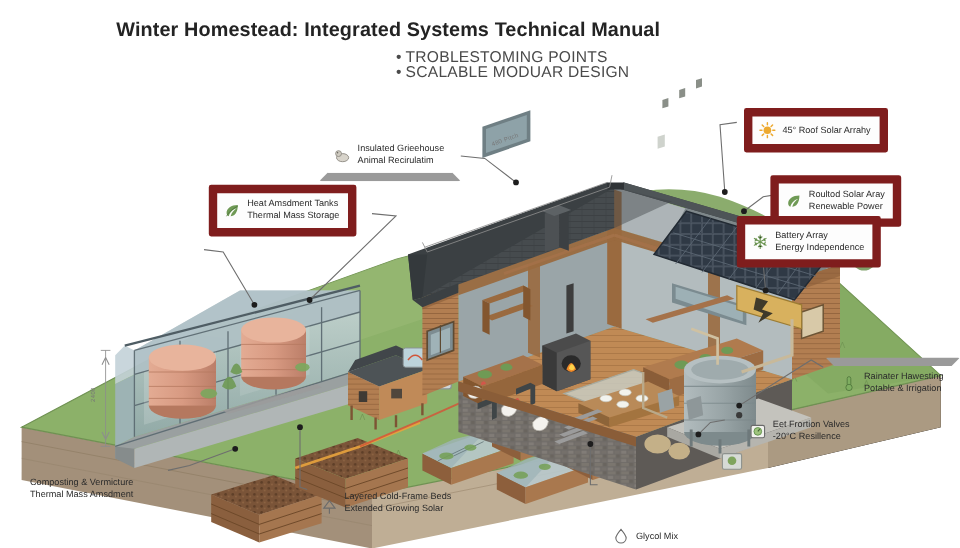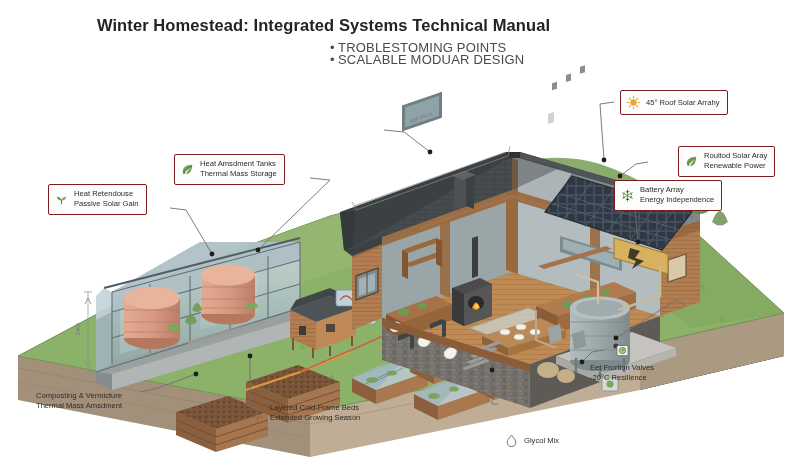--- a/index.html
+++ b/index.html
@@ -11,21 +11,21 @@
   
   .title{position:absolute;left:0;top:16px;width:647px;text-align:center;
          font-size:16.5px;font-weight:bold;color:#232323;letter-spacing:.1px;}
   .bullets{position:absolute;left:330px;top:42px;font-size:13px;color:#4a4a4a;
            line-height:12px;letter-spacing:.2px;}
   .bullets div{white-space:nowrap;}
   .bullets div::before{content:"\2022";display:inline-block;width:8px;color:#4a4a4a;}
 
   
   .callout{position:absolute;display:flex;align-items:center;gap:5px;
-           background:#fdfdfd;border:1px solid #7f1d1d;border-radius:2px;
+           background:#fdfdfd;border:7px solid #7f1d1d;border-radius:2px;
            padding:4px 7px 4px 5px;box-sizing:border-box;}
   .callout .ic{flex:0 0 auto;width:15px;height:15px;display:block;}
   .callout .tx{font-size:7.6px;line-height:10.4px;color:#2b2b2b;white-space:nowrap;}
   .callout .tx b{font-weight:normal;display:block;}
   .callout.one .tx{line-height:11px;}
 
   svg.ln{position:absolute;left:0;top:0;width:800px;height:457px;overflow:visible;
          pointer-events:none;}
 
   
@@ -543,63 +543,63 @@
       <circle cx="620" cy="176" r="2.4"></circle>
       <circle cx="638" cy="242" r="2.4"></circle>
       <circle cx="616" cy="338" r="2.4"></circle>
       <circle cx="582" cy="362" r="2.4"></circle>
       <circle cx="492" cy="370" r="2.4"></circle>
       <circle cx="196" cy="374" r="2.4"></circle>
       <circle cx="250" cy="356" r="2.4"></circle>
     </g>
   </svg>
 
+  <div class="callout" style="left:266px;top:108px;border-color:transparent;border-bottom-color:#9a9a9a;background:transparent;">
+    <span class="ic">
+      <svg viewBox="0 0 16 16">
+          <ellipse cx="8" cy="10" rx="5.4" ry="3.6" fill="#d8d4cb" stroke="#8d8a82" stroke-width=".8"></ellipse>
+          <circle cx="4.4" cy="6.4" r="2.6" fill="#cfcbc1" stroke="#8d8a82" stroke-width=".8"></circle>
+          <circle cx="3.6" cy="5.6" r=".6" fill="#5b5852"></circle>
+        </svg>
+    </span>
+    <span class="tx">
+      <b>Insulated Grieehouse</b>
+      <b>Animal Recirulatim</b>
+    </span>
+  </div>
 
   <div class="callout" style="left:174px;top:154px;">
     <span class="ic">
       <svg viewBox="0 0 16 16">
           <path d="M13 3C7 3 3 6 3 10c0 1.6.8 2.7 2 3 1-4 4-6 7-7-2.4 1.6-4.4 3.6-5.4 7C10 13 13 9.6 13 3Z" fill="#6f9a55"></path>
           <path d="M3 13c2-4 6-7 10-9" stroke="#4d7339" stroke-width=".7" fill="none"></path>
         </svg>
     </span>
     <span class="tx">
       <b>Heat Amsdment Tanks</b>
       <b>Thermal Mass Storage</b>
     </span>
   </div>
 
-  <div class="callout" style="left:48px;top:184px;">
-    <span class="ic">
-      <svg viewBox="0 0 16 16">
-          <path d="M8 13V8" stroke="#4d7339" stroke-width="1" fill="none"></path>
-          <path d="M8 9C5 9 3 7.4 3 5c2.6 0 5 1.4 5 4Z" fill="#6f9a55"></path>
-          <path d="M8 9c3 0 5-1.6 5-4-2.6 0-5 1.4-5 4Z" fill="#7fae61"></path>
-        </svg>
-    </span>
-    <span class="tx">
-      <b>Heat Retendouse</b>
-      <b>Passive Solar Gain</b>
-    </span>
-  </div>
 
   <div class="callout one" style="left:620px;top:90px;">
     <span class="ic">
       <svg viewBox="0 0 16 16">
           <circle cx="8" cy="8" r="3.4" fill="#eda92f"></circle>
           <g stroke="#eda92f" stroke-width="1.3" stroke-linecap="round">
             <path d="M8 1.4V3.2M8 12.8v1.8M1.4 8h1.8M12.8 8h1.8M3.4 3.4l1.3 1.3M11.3 11.3l1.3 1.3M12.6 3.4l-1.3 1.3M4.7 11.3l-1.3 1.3"></path>
           </g>
         </svg>
     </span>
     <span class="tx">
       <b>45° Roof Solar Arrahy</b>
     </span>
   </div>
 
-  <div class="callout" style="left:642px;top:146px;margin-left:36px;">
+  <div class="callout" style="left:642px;top:146px;">
     <span class="ic">
       <svg viewBox="0 0 16 16">
           <path d="M13 3C7 3 3 6 3 10c0 1.6.8 2.7 2 3 1-4 4-6 7-7-2.4 1.6-4.4 3.6-5.4 7C10 13 13 9.6 13 3Z" fill="#6f9a55"></path>
         </svg>
     </span>
     <span class="tx">
       <b>Roultod Solar Aray</b>
       <b>Renewable Power</b>
     </span>
   </div>
@@ -613,22 +613,34 @@
             <path d="M3.4 7.2 4.6 6.6 4.4 5.2M12.6 8.8l-1.2.6.2 1.4M12.6 7.2l-1.2-.6.2-1.4M3.4 8.8l1.2.6-.2 1.4"></path>
           </g>
         </svg>
     </span>
     <span class="tx">
       <b>Battery Array</b>
       <b>Energy Independence</b>
     </span>
   </div>
 
-
-  <div class="callout" style="left:584px;top:338px;border-color:transparent;background:transparent;flex-direction:column;">
+  <div class="callout" style="left:688px;top:298px;border-color:transparent;border-top-color:#9a9a9a;background:transparent;">
+    <span class="ic">
+      <svg viewBox="0 0 16 16">
+          <rect x="6.4" y="2" width="3.2" height="8" rx="1.6" fill="#7fae61" stroke="#4d7339" stroke-width=".7"></rect>
+          <circle cx="8" cy="11.6" r="2.8" fill="#7fae61" stroke="#4d7339" stroke-width=".7"></circle>
+        </svg>
+    </span>
+    <span class="tx">
+      <b>Rainater Hawesting</b>
+      <b>Potable &amp; Irrigation</b>
+    </span>
+  </div>
+
+  <div class="callout" style="left:612px;top:338px;border-color:transparent;background:transparent;">
     <span class="ic">
       <svg viewBox="0 0 16 16">
           <rect x="2" y="2.6" width="12" height="11" rx="1.6" fill="#f2f2ee" stroke="#6b6b6b" stroke-width="1"></rect>
           <circle cx="8" cy="8" r="3.4" fill="#9ec47c" stroke="#5f8f4a" stroke-width=".8"></circle>
           <path d="M8 8 9.8 6" stroke="#3f5f30" stroke-width=".9"></path>
         </svg>
     </span>
     <span class="tx">
       <b>Eet Frortion Valves</b>
       <b>-20°C Resillence</b>
@@ -639,33 +651,33 @@
     <span class="ic">
       <svg viewBox="0 0 16 16">
           <path d="M8 2.2c3 3.6 4.6 5.8 4.6 7.8A4.6 4.6 0 0 1 8 14.4a4.6 4.6 0 0 1-4.6-4.4c0-2 1.6-4.2 4.6-7.8Z" fill="none" stroke="#6b6b6b" stroke-width="1"></path>
         </svg>
     </span>
     <span class="tx">
       <b>Glycol Mix</b>
     </span>
   </div>
 
-  <div class="callout" style="left:33px;top:386px;border-color:transparent;background:transparent;padding-left:2px;">
+  <div class="callout" style="left:16px;top:386px;border-color:transparent;background:transparent;padding-left:2px;">
     <span class="tx">
       <b>Composting &amp; Vermicture</b>
       <b>Thermal Mass Amsdment</b>
     </span>
   </div>
 
-  <div class="callout" style="left:244px;top:398px;border-color:transparent;background:transparent;align-items:flex-end;">
+  <div class="callout" style="left:255px;top:398px;border-color:transparent;background:transparent;align-items:flex-end;">
     <span class="ic">
       <svg viewBox="0 0 16 16">
           <path d="M8 2.4 13 9H3Z" fill="none" stroke="#6b6b6b" stroke-width="1"></path>
           <path d="M8 9v5" stroke="#6b6b6b" stroke-width="1"></path>
         </svg>
     </span>
     <span class="tx">
       <b>Layered Cold-Frame Beds</b>
-      <b>Extended Growing Season</b>
+      <b>Extended Growing Solar</b>
     </span>
   </div>
 
 </div>
 
 </body></html>

